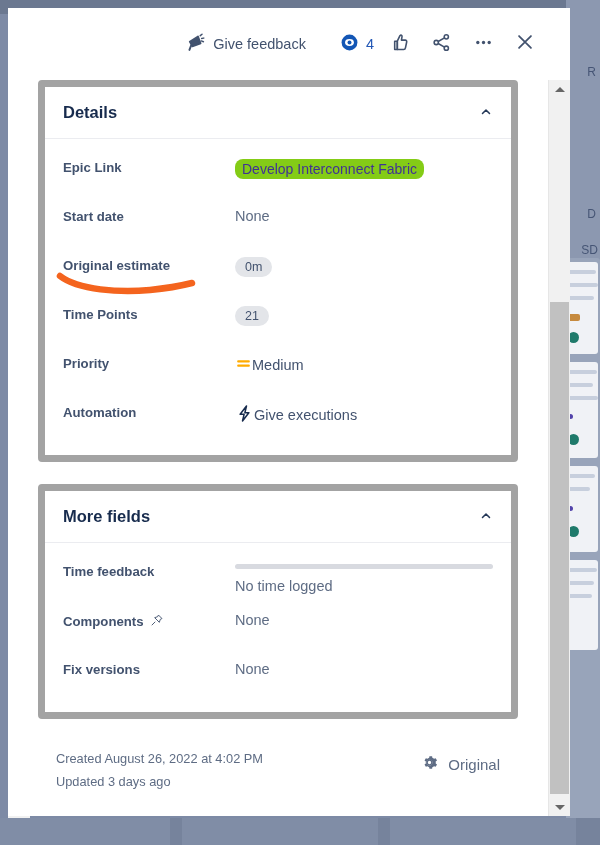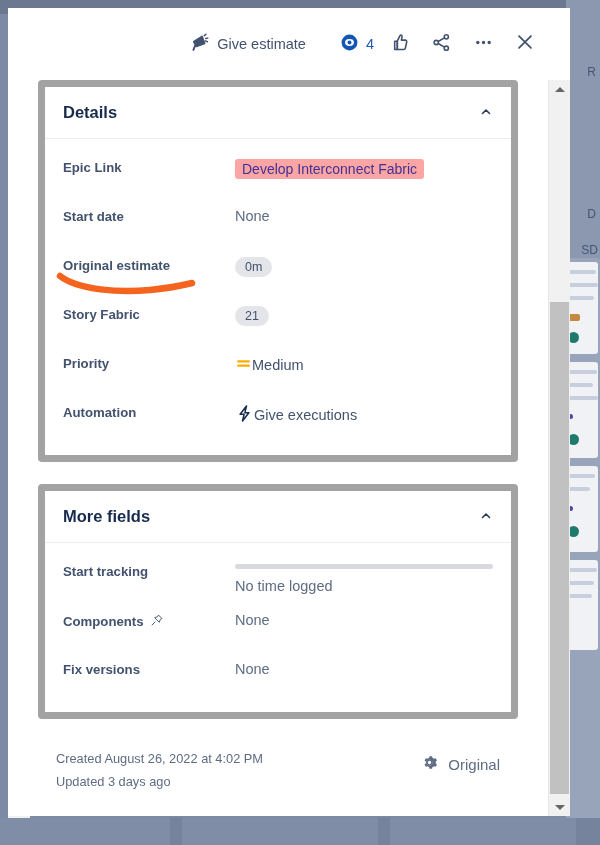--- a/index.html
+++ b/index.html
@@ -116,22 +116,22 @@
     width: 172px; flex: none;
     font-size: 13.2px; color: #42526e; font-weight: bold;
     display: flex; align-items: center; gap: 6px; padding-top: 2px;
   }
   .fvalue {
     flex: 1; font-size: 14.5px; color: #5e6c84; padding-top: 1px;
   }
 
   .epic-badge {
     display: inline-block;
-    background: #fca5a5; color: #403294;
-    font-size: 14px; padding: 2px 7px; border-radius: 3px;
+    background: #84cc16; color: #403294;
+    font-size: 14px; padding: 2px 7px; border-radius: 8px;
     cursor: pointer;
   }
   .pill {
     display: inline-block; background: #e3e5e9; color: #42526e;
     font-size: 12.5px; padding: 3px 10px; border-radius: 11px;
     cursor: pointer;
   }
   .inline-val { display: flex; align-items: center; }
   .inline-val .txt { font-size: 14.5px; color: #42526e; }
 
@@ -247,21 +247,21 @@
   <div id="modal-header">
 
     <button class="hdr-btn">
       <span>
         <svg width="21" height="21" viewBox="0 0 24 24" fill="none" stroke="#42526e" stroke-width="1.9" stroke-linecap="round" stroke-linejoin="round">
           <path d="M16 5 L6.5 11 L9.5 16.5 L19 13 Z" fill="#42526e" stroke="#42526e"></path>
           <path d="M8.2 15.2 L6.2 20.5" stroke="#42526e" stroke-width="2.2"></path>
           <path d="M18.6 4.2 L20.6 2.6 M20.2 7.4 L22.6 7.0 M19.8 10.2 L22.2 11.2" stroke="#42526e" stroke-width="1.7"></path>
         </svg>
       </span>
-      <span>Give estimate</span>
+      <span>Give feedback</span>
     </button>
 
     <div class="watch-group">
       <span>
         <svg width="19" height="19" viewBox="0 0 24 24">
           <circle cx="12" cy="12" r="10" fill="#1356b5"></circle>
           <ellipse cx="12" cy="12" rx="5.6" ry="4.3" fill="#ffffff"></ellipse>
           <circle cx="12" cy="12" r="2.5" fill="#1356b5"></circle>
         </svg>
       </span>
@@ -333,21 +333,21 @@
         </div>
 
         <div class="frow">
           <div class="flabel">Original estimate</div>
           <div class="fvalue">
             <span class="pill">0m</span>
           </div>
         </div>
 
         <div class="frow">
-          <div class="flabel">Story Fabric</div>
+          <div class="flabel">Time Points</div>
           <div class="fvalue">
             <span class="pill">21</span>
           </div>
         </div>
 
         <div class="frow">
           <div class="flabel">Priority</div>
           <div class="fvalue">
             <div class="inline-val">
               <span>
@@ -382,21 +382,21 @@
         <span class="panel-title">More fields</span>
         <span class="chevron">
           <svg width="14" height="14" viewBox="0 0 24 24" fill="none" stroke="#253858" stroke-width="2.6" stroke-linecap="round" stroke-linejoin="round">
             <path d="M6 14.5 L12 8.5 L18 14.5"></path>
           </svg>
         </span>
       </div>
       <div class="panel-body">
 
         <div class="frow">
-          <div class="flabel">Start tracking</div>
+          <div class="flabel">Time feedback</div>
           <div class="fvalue timetrack">
             <div class="tt-bar"></div>
             <div class="tt-text">No time logged</div>
           </div>
         </div>
 
         <div class="frow">
           <div class="flabel">
             <span>Components</span>
             <span>

